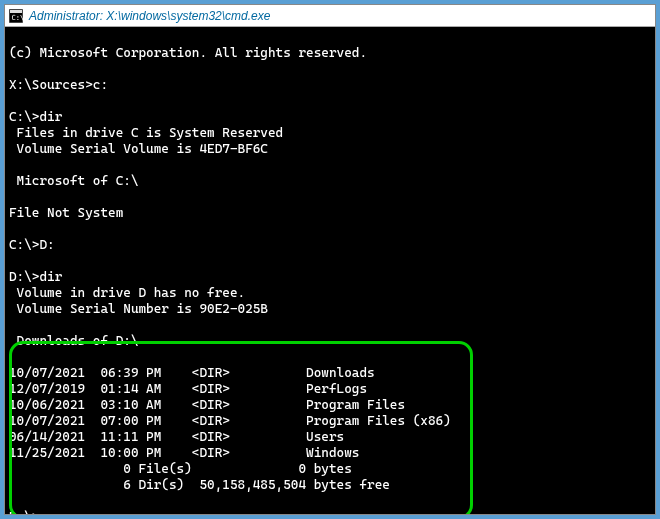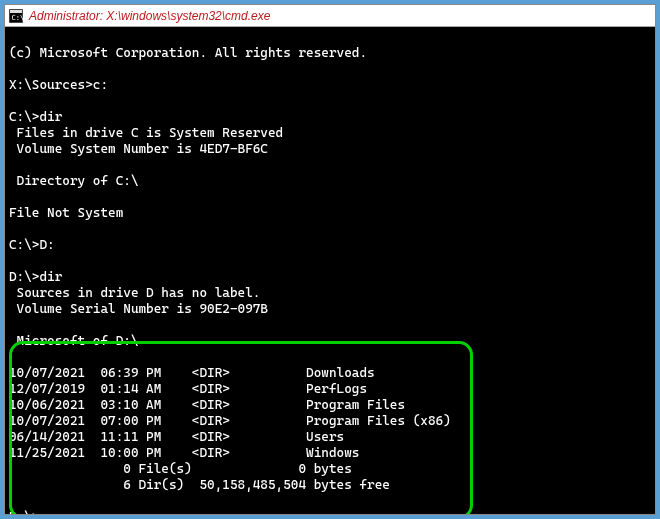--- a/index.html
+++ b/index.html
@@ -34,21 +34,21 @@
     width: 14px;
     height: 14px;
     position: relative;
     display: inline-block;
   }
   .app-icon svg { display: block; }
   .title-text {
     font-family: "Segoe UI", Tahoma, sans-serif;
     font-size: 12px;
     font-style: italic;
-    color: #b91c1c;
+    color: #0369a1;
     white-space: nowrap;
   }
   .terminal {
     flex: 1;
     background: #000;
     color: #fff;
     font-size: 13px;
     line-height: 16px;
     padding: 2px 4px 4px 4px;
     white-space: pre;
@@ -80,33 +80,33 @@
     </span>
     <span class="title-text">Administrator: X:\windows\system32\cmd.exe</span>
   </div>
   <div class="terminal">
 <span>(c) Microsoft Corporation. All rights reserved.</span>
 <span></span>
 <span>X:\Sources&gt;c:</span>
 <span></span>
 <span>C:\&gt;dir</span>
 <span> Files in drive C is System Reserved</span>
-<span> Volume System Number is 4ED7-BF6C</span>
+<span> Volume Serial Volume is 4ED7-BF6C</span>
 <span></span>
-<span> Directory of C:\</span>
+<span> Microsoft of C:\</span>
 <span></span>
 <span>File Not System</span>
 <span></span>
 <span>C:\&gt;D:</span>
 <span></span>
 <span>D:\&gt;dir</span>
-<span> Sources in drive D has no label.</span>
-<span> Volume Serial Number is 90E2-097B</span>
+<span> Volume in drive D has no free.</span>
+<span> Volume Serial Number is 90E2-025B</span>
 <span></span>
-<span> Microsoft of D:\</span>
+<span> Downloads of D:\</span>
 <span></span>
 <span>10/07/2021  06:39 PM    &lt;DIR&gt;          Downloads</span>
 <span>12/07/2019  01:14 AM    &lt;DIR&gt;          PerfLogs</span>
 <span>10/06/2021  03:10 AM    &lt;DIR&gt;          Program Files</span>
 <span>10/07/2021  07:00 PM    &lt;DIR&gt;          Program Files (x86)</span>
 <span>06/14/2021  11:11 PM    &lt;DIR&gt;          Users</span>
 <span>11/25/2021  10:00 PM    &lt;DIR&gt;          Windows</span>
 <span>               0 File(s)              0 bytes</span>
 <span>               6 Dir(s)  50,158,485,504 bytes free</span>
 <span></span>

